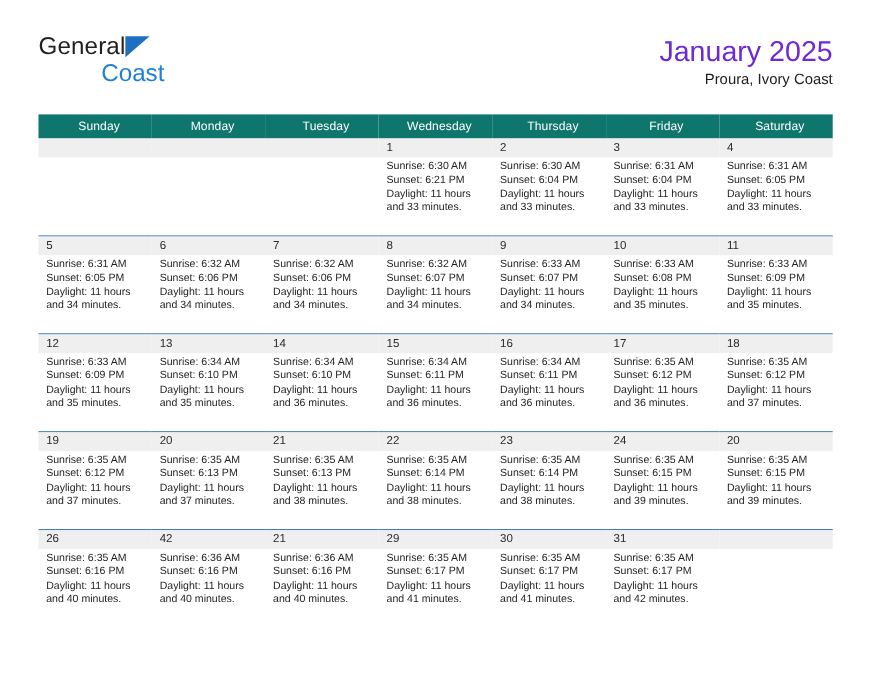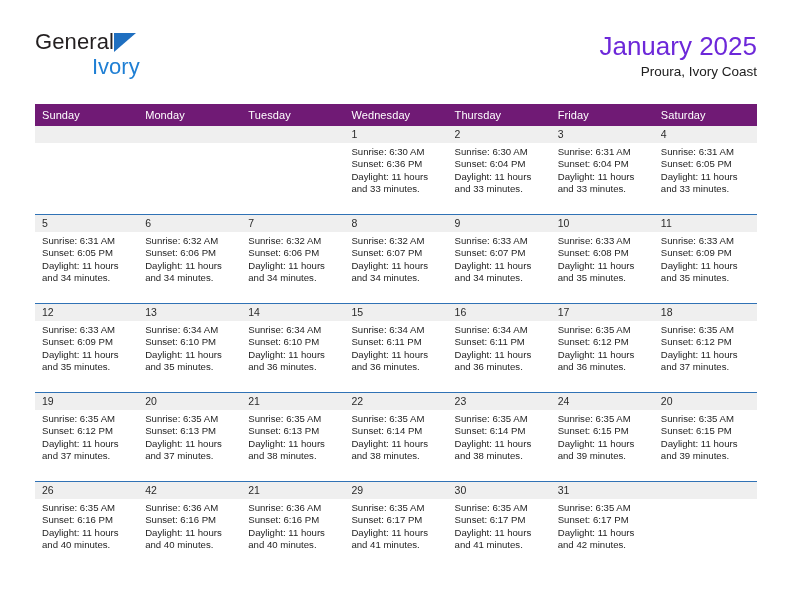--- a/index.html
+++ b/index.html
@@ -87,25 +87,25 @@
   
   .calendar {
     position: absolute;
     left: 35px;
     top: 104px;
     width: 722px;
     border-collapse: collapse;
     table-layout: fixed;
   }
   .calendar th {
-    background: #701a75;
+    background: #0f766e;
     color: #ffffff;
     font-size: 11px;
     font-weight: normal;
-    text-align: left;
+    text-align: center;
     padding: 5px 0 5px 7px;
     height: 11px;
     letter-spacing: .1px;
   }
   .calendar td {
     vertical-align: top;
     padding: 0;
     border-top: 1.3px solid #3072b5;
     background: #ffffff;
     height: 78px;
@@ -137,21 +137,21 @@
 </style>
 </head>
 <body>
 
 <div class="page">
 
   <div class="page-header">
 
     <div class="brand">
       <div class="brand-line1"><span>General</span><span class="brand-tri"></span></div>
-      <div class="brand-line2">Ivory</div>
+      <div class="brand-line2">Coast</div>
     </div>
 
     <div class="title-block">
       <div class="cal-title">January 2025</div>
       <div class="cal-sub">Proura, Ivory Coast</div>
     </div>
 
   </div>
 
   <table class="calendar">
@@ -181,21 +181,21 @@
           <td>
             <div class="cell empty">
               <div class="daynum-band"></div>
             </div>
           </td>
           <td>
             <div class="cell">
               <div class="daynum-band">1</div>
               <div class="cell-body">
                 <div>Sunrise: 6:30 AM</div>
-                <div>Sunset: 6:36 PM</div>
+                <div>Sunset: 6:21 PM</div>
                 <div>Daylight: 11 hours</div>
                 <div>and 33 minutes.</div>
               </div>
             </div>
           </td>
           <td>
             <div class="cell">
               <div class="daynum-band">2</div>
               <div class="cell-body">
                 <div>Sunrise: 6:30 AM</div>

